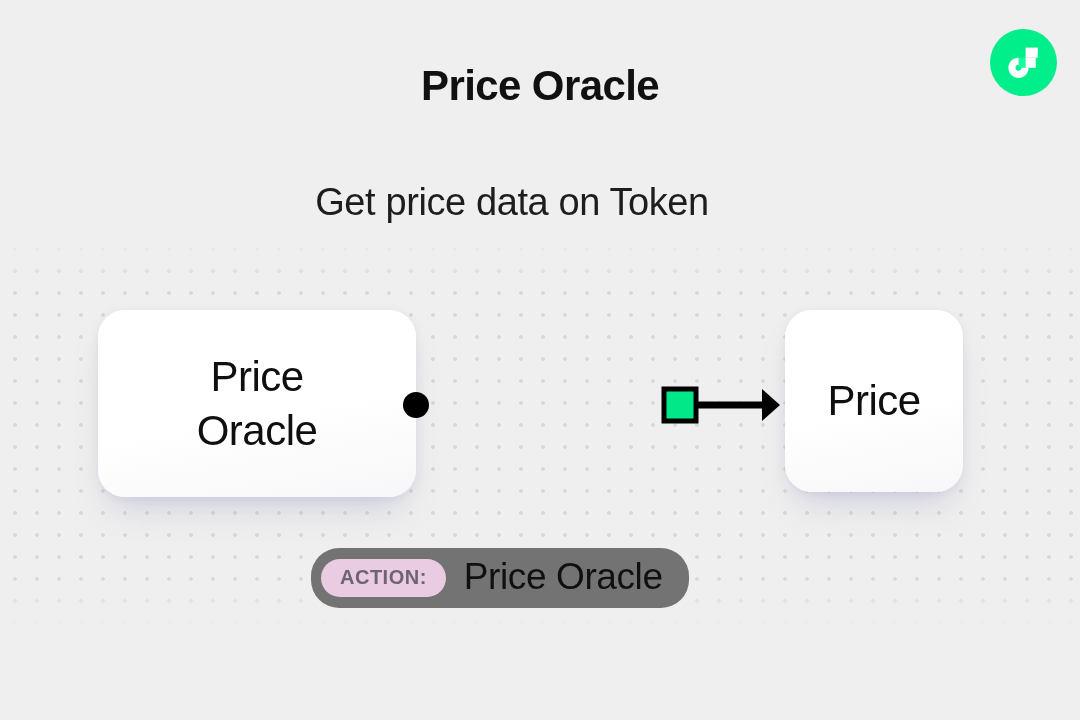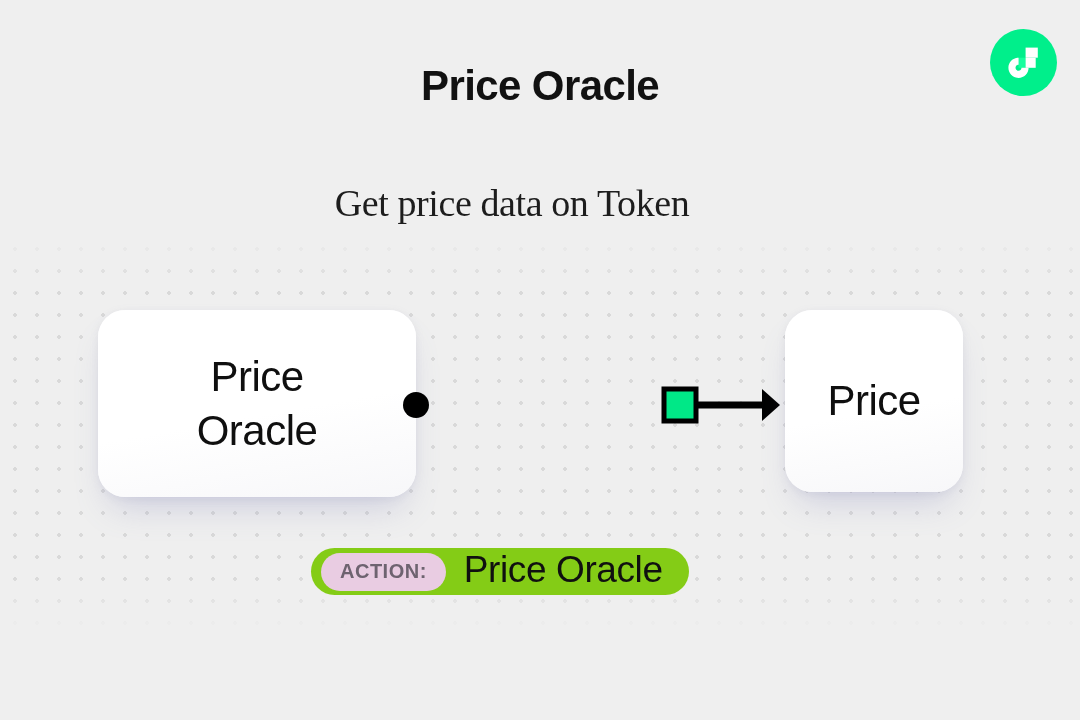--- a/index.html
+++ b/index.html
@@ -48,21 +48,20 @@
 
   #page-subtitle {
     position:absolute;
     left:0; top:181px;
     width:1024px;
     text-align:center;
     font-size:38px;
     font-weight:400;
     letter-spacing:-0.4px;
     color:#1d1d1d;
-    font-family:Liberation Serif, serif;
   }
 
   
   #brand-logo {
     position:absolute;
     right:23px; top:29px;
     width:67px; height:67px;
   }
 
   
@@ -107,23 +106,23 @@
     position:absolute;
     left:396px; top:376px;
     width:400px; height:56px;
     pointer-events:none;
   }
 
   
   #action-badge {
     position:absolute;
     left:311px; top:548px;
-    height:47px;
+    height:60px;
     padding:0 26px 0 10px;
-    background:#84cc16;
+    background:#737373;
     border-radius:28px;
     display:flex;
     align-items:center;
     gap:18px;
   }
   #action-badge-tag {
     background:#e9cce2;
     border-radius:19px;
     padding:7px 19px 8px 19px;
     font-size:20px;

